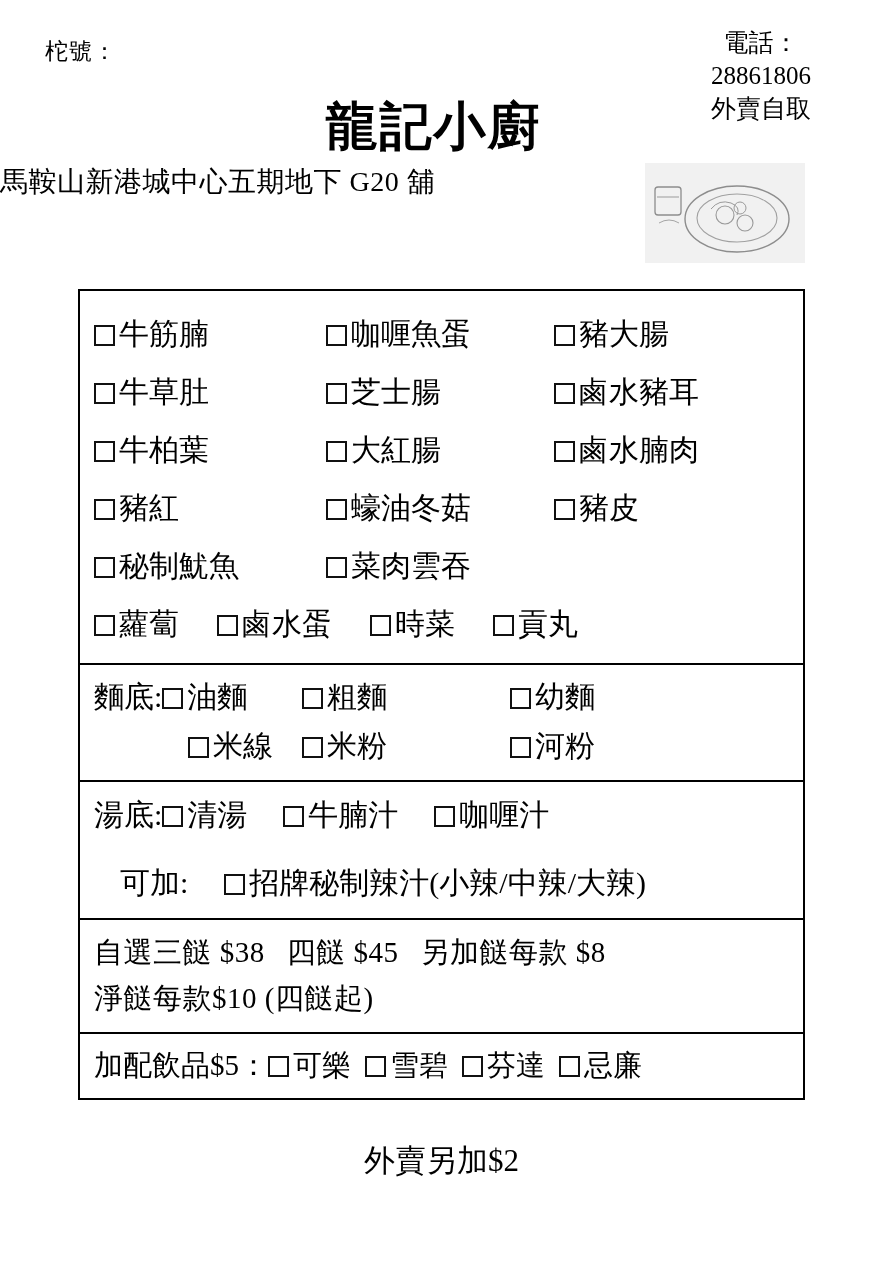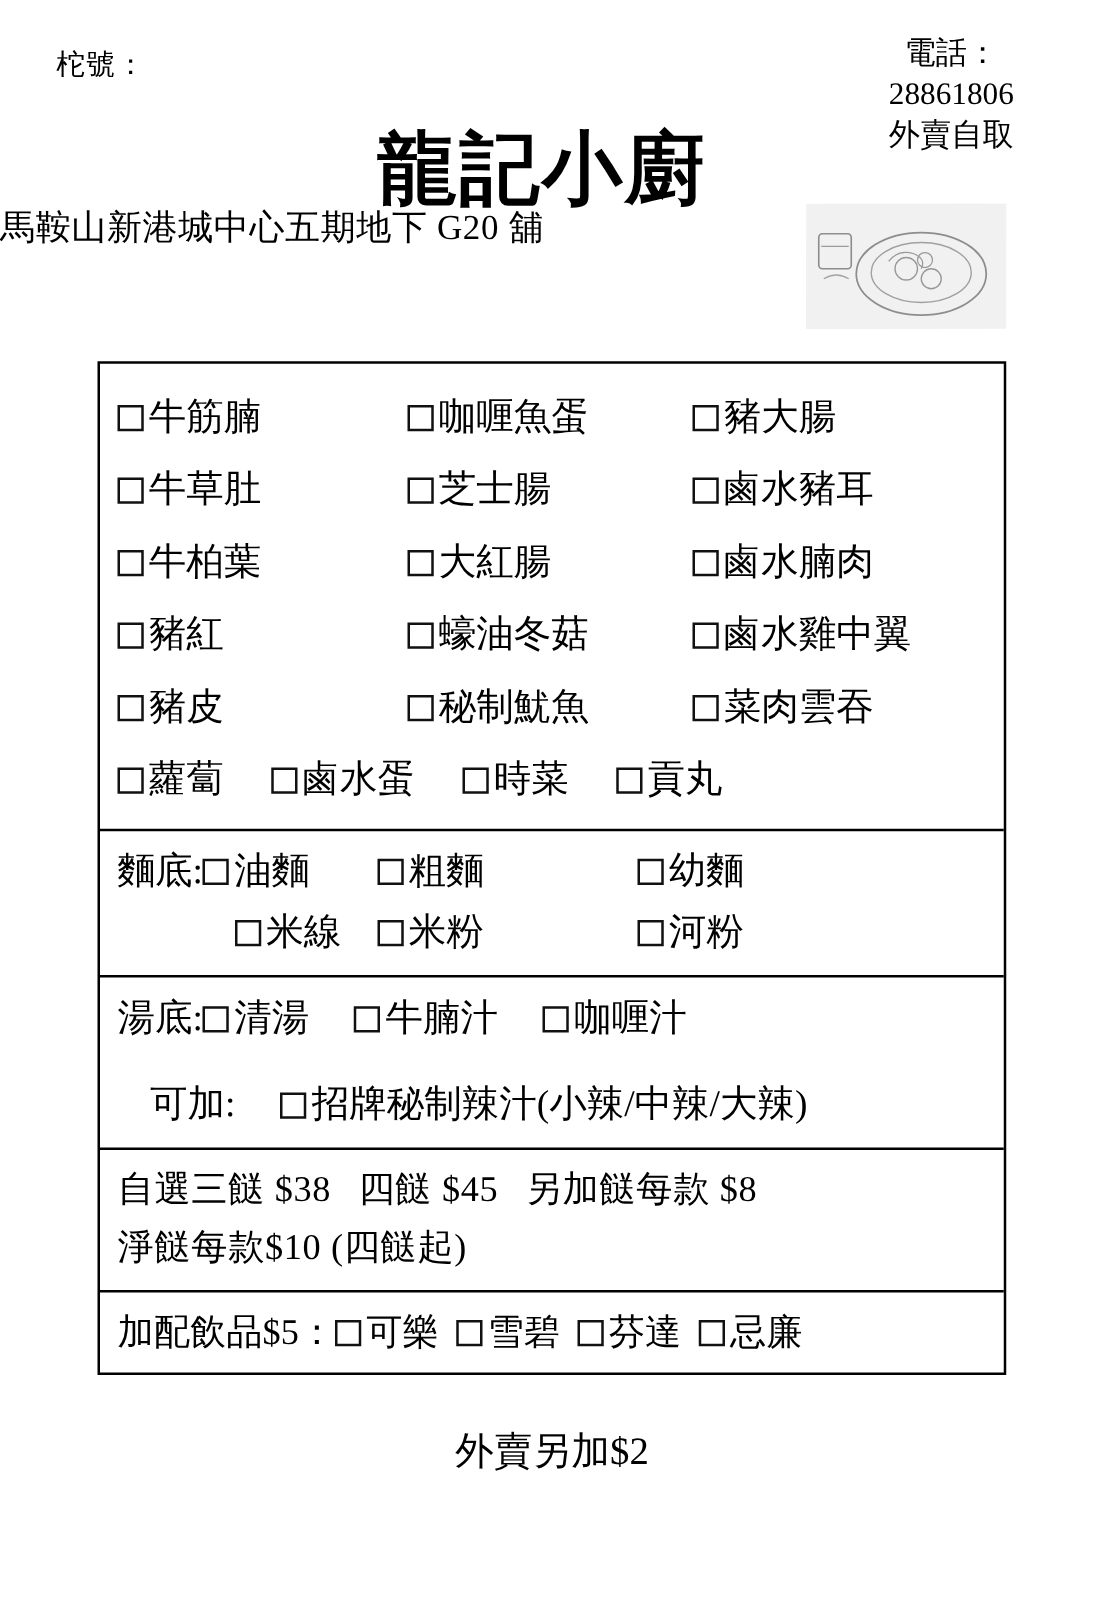--- a/index.html
+++ b/index.html
@@ -38,21 +38,21 @@
     font-size: 25px;
     line-height: 1.32;
     width: 160px;
   }
   .shop-title {
     position: absolute;
     left: 0;
     right: 16px;
     top: 92px;
     text-align: center;
-    font-size: 64px;
+    font-size: 52px;
     font-weight: bold;
     letter-spacing: 2px;
   }
   .shop-addr {
     position: absolute;
     left: 0;
     right: 0;
     top: 163px;
     font-size: 28px;
     letter-spacing: 0.5px;
@@ -214,21 +214,20 @@
         <div class="ing-cell"><span class="cb"></span><span>牛草肚</span></div>
         <div class="ing-cell"><span class="cb"></span><span>芝士腸</span></div>
         <div class="ing-cell"><span class="cb"></span><span>鹵水豬耳</span></div>
 
         <div class="ing-cell"><span class="cb"></span><span>牛柏葉</span></div>
         <div class="ing-cell"><span class="cb"></span><span>大紅腸</span></div>
         <div class="ing-cell"><span class="cb"></span><span>鹵水腩肉</span></div>
 
         <div class="ing-cell"><span class="cb"></span><span>豬紅</span></div>
         <div class="ing-cell"><span class="cb"></span><span>蠔油冬菇</span></div>
-        <div class="ing-cell"><span class="cb"></span><span>鹵水雞中翼</span></div>
 
         <div class="ing-cell"><span class="cb"></span><span>豬皮</span></div>
         <div class="ing-cell"><span class="cb"></span><span>秘制魷魚</span></div>
         <div class="ing-cell"><span class="cb"></span><span>菜肉雲吞</span></div>
       </div>
 
       <div class="row-last">
         <div class="ing-cell"><span class="cb"></span><span>蘿蔔</span></div>
         <div class="ing-cell"><span class="cb"></span><span>鹵水蛋</span></div>
         <div class="ing-cell"><span class="cb"></span><span>時菜</span></div>

